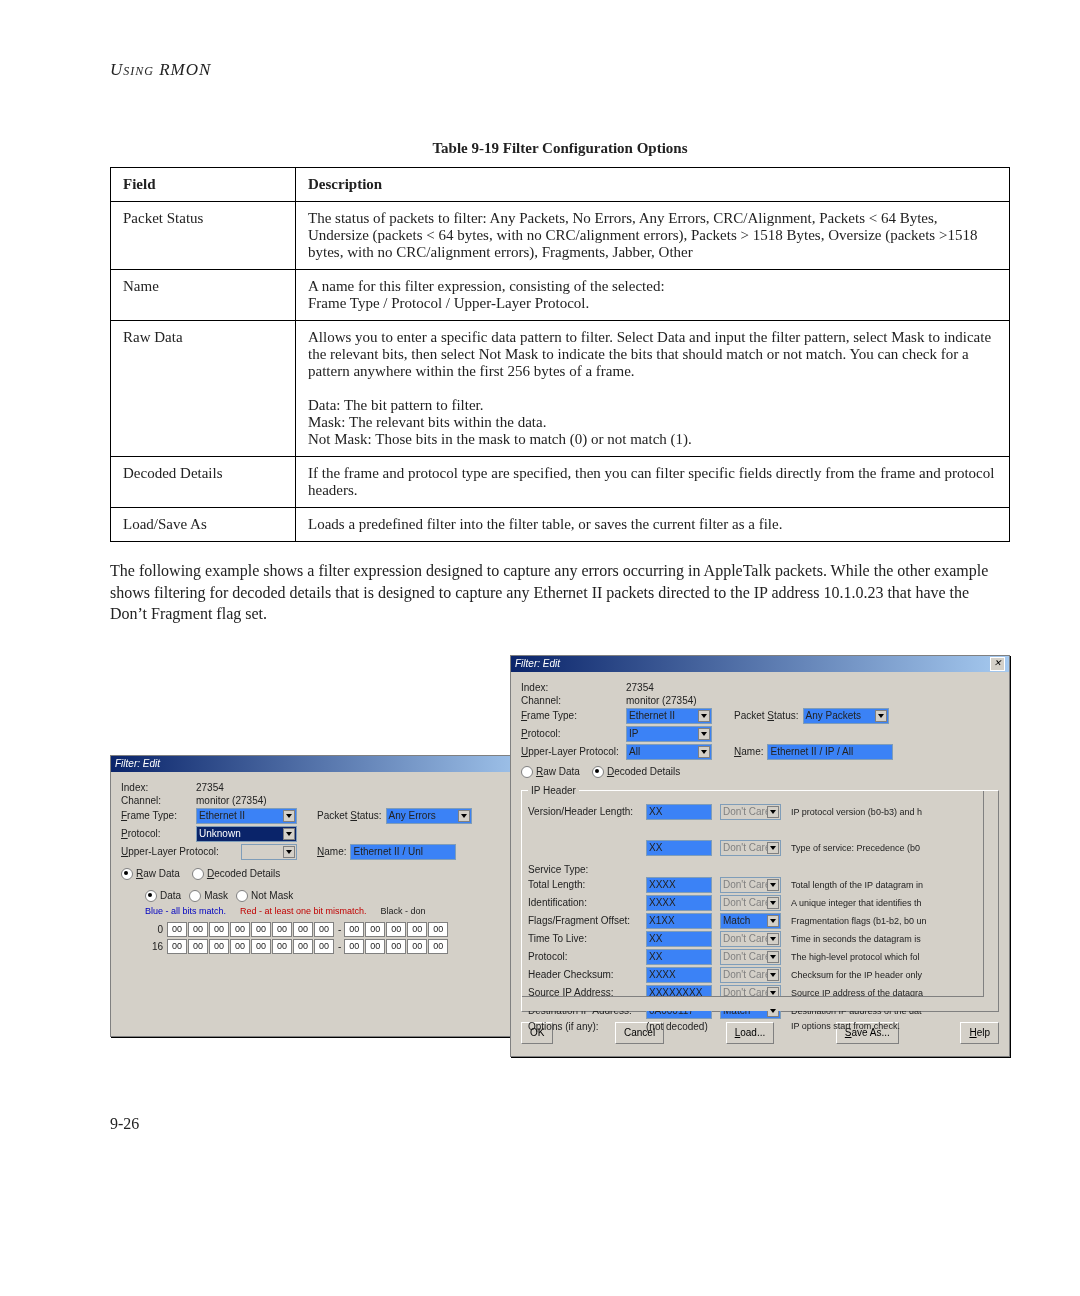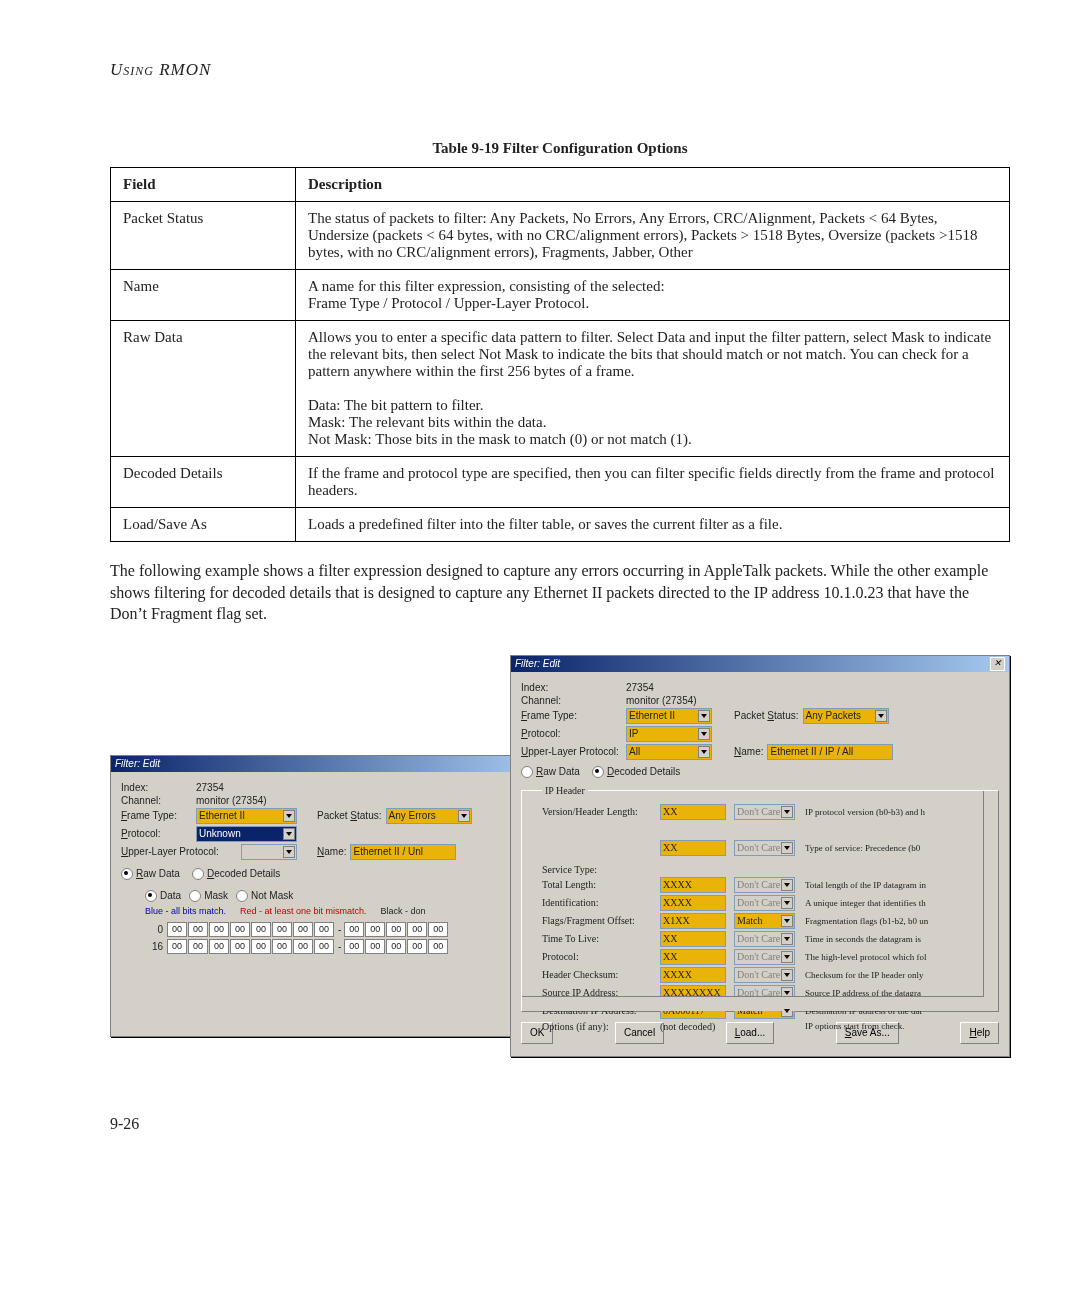--- a/index.html
+++ b/index.html
@@ -84,21 +84,21 @@
     width:13px;height:12px;
     line-height:10px;
     text-align:center;
     font-size:9px;
     font-family: Arial;
   }
   .dlg-body { padding: 8px 10px; }
   .row { display:flex; align-items:center; margin:2px 0; }
   .lbl { display:inline-block; }
   .field {
-    background:#eab308;
+    background:#3b82f6;
     border:1px solid #7f9db9;
     height:14px;
     line-height:14px;
     padding:0 2px;
     font-size:10px;
   }
   .combo { position:relative; }
   .combo::after{
     content:"";
     position:absolute; right:1px; top:1px;
@@ -114,21 +114,21 @@
     border-right:3px solid transparent;
     border-top:4px solid #000;
     z-index:2;
   }
   .sel { background:#0a246a; color:#fff; }
   .radio { width:10px;height:10px;border:1px solid #808080;border-radius:50%;background:#fff;display:inline-block;margin-right:3px;vertical-align:middle;position:relative;}
   .radio.on::after{content:"";position:absolute;left:2px;top:2px;width:4px;height:4px;background:#000;border-radius:50%;}
   .hexbox{width:18px;height:13px;background:#fff;border:1px solid #808080;font-size:9px;text-align:center;line-height:13px;margin-right:1px;}
   .u{text-decoration:underline;}
   .btn{background:#d4d0c8;border:1px solid #808080;border-top-color:#fff;border-left-color:#fff;height:22px;padding:0 8px;font-size:10px;}
-  .groupbox{border:1px solid #808080;border-top-color:#fff;border-left-color:#fff;padding:4px 6px 6px 20px;margin-top:4px;font-family:Liberation Serif, serif;}
+  .groupbox{border:1px solid #808080;border-top-color:#fff;border-left-color:#fff;padding:4px 6px 6px 6px;margin-top:4px;}
   .grouplabel{position:relative;top:-10px;background:#d4d0c8;padding:0 3px;font-size:10px;}
   .dim{color:#808080;}
   .blue{color:#0000c0;}
   .red{color:#c00000;}
   .tiny{font-size:9px;}
   .sbar-v{position:absolute;right:0;width:14px;background:#d4d0c8;border-left:1px solid #808080;}
   .sbar-h{position:absolute;bottom:0;left:0;right:14px;height:14px;background:#d4d0c8;border-top:1px solid #808080;}
 </style>
 </head>
 <body>

